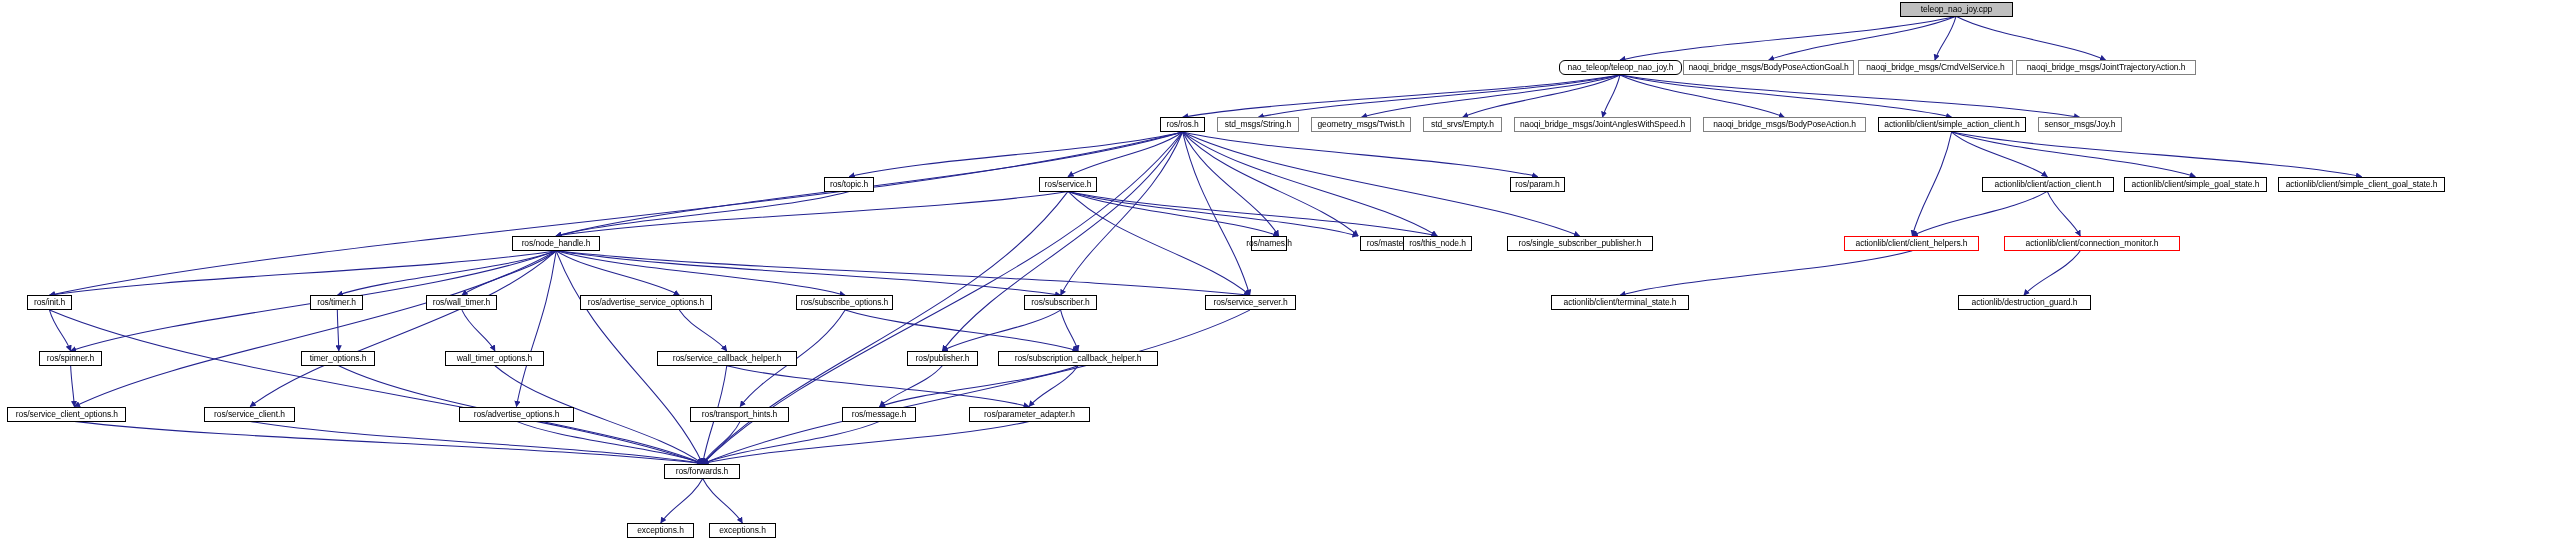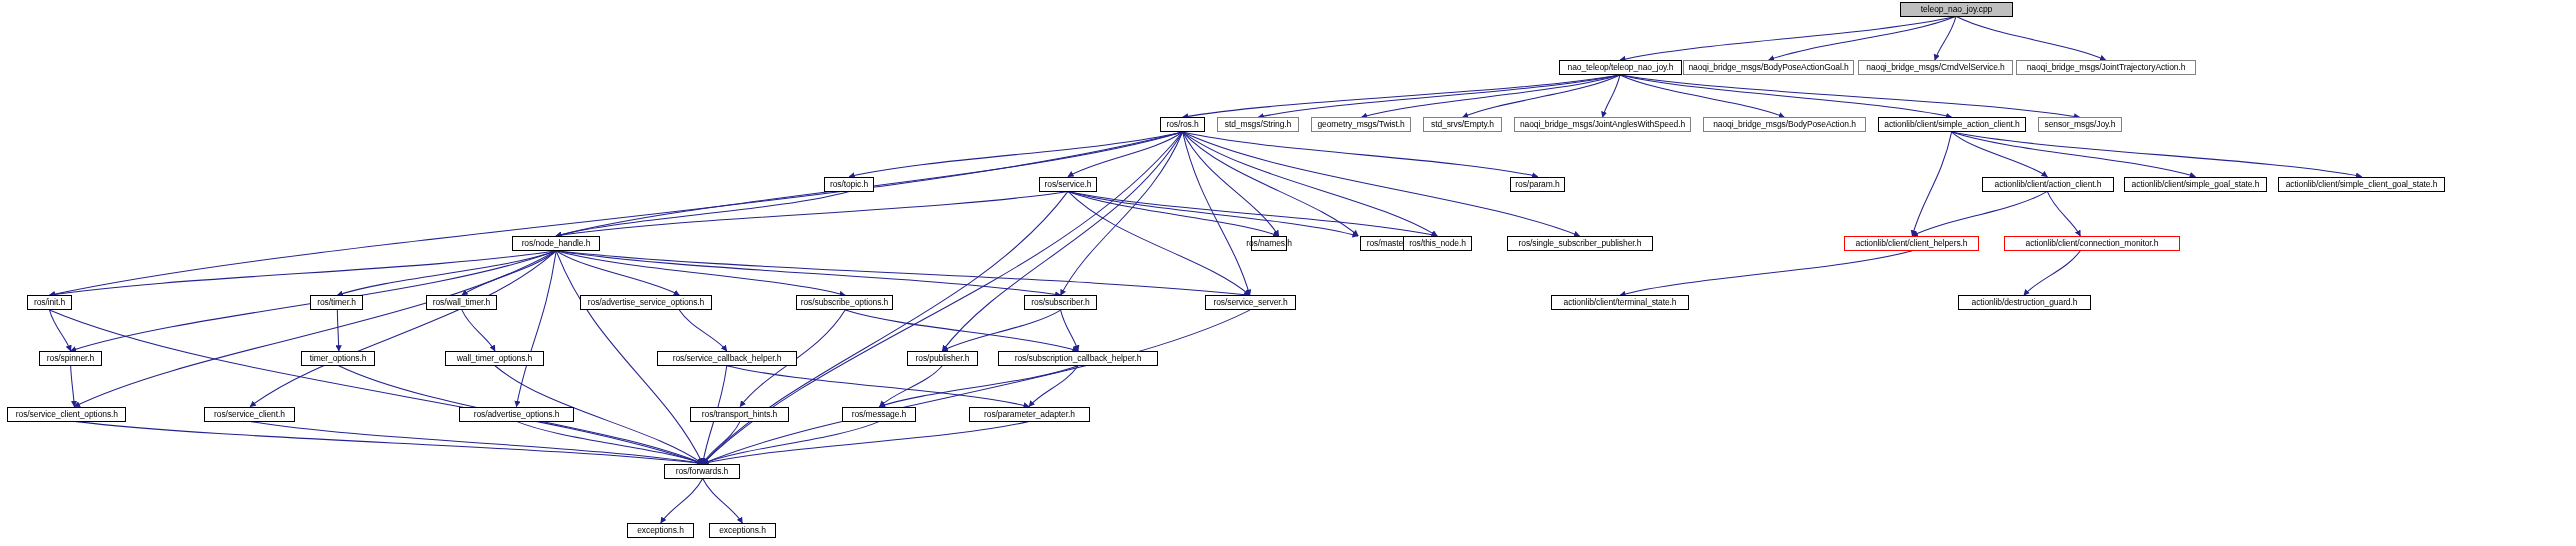--- a/index.html
+++ b/index.html
@@ -126,21 +126,21 @@
         <path d="M 695.5 568 C 758.25 593.65, 883.75 602.038, 946.5 625" marker-end="url(#arrow)"></path>
         <path d="M 997 568 C 984.375 593.65, 959.125 604.444, 946.5 625" marker-end="url(#arrow)"></path>
         <path d="M 1185 568 C 1125.375 593.65, 1006.125 602.188, 946.5 625" marker-end="url(#arrow)"></path>
         <path d="M 1386.5 568 C 1276.5 593.65, 1056.5 600.05, 946.5 625" marker-end="url(#arrow)"></path>
         <path d="M 946.5 645 C 932.375 672, 904.125 683.322, 890 705" marker-end="url(#arrow)"></path>
         <path d="M 946.5 645 C 959.875 672, 986.625 683.358, 1000 705" marker-end="url(#arrow)"></path>
       </g>
   </svg>
   <div id="nodes">
       <div class="node root" style="left: 1900px; top: 1.5px; width: 113px;">teleop_nao_joy.cpp</div>
-      <div class="node" style="left: 1559px; top: 60px; width: 123px;">nao_teleop/teleop_nao_joy.h</div>
+      <div class="node" style="left: 1559px; top: 60px; width: 123px; border-radius: 6px;">nao_teleop/teleop_nao_joy.h</div>
       <div class="node gray" style="left: 1683px; top: 60px; width: 171px;">naoqi_bridge_msgs/BodyPoseActionGoal.h</div>
       <div class="node gray" style="left: 1858px; top: 60px; width: 155px;">naoqi_bridge_msgs/CmdVelService.h</div>
       <div class="node gray" style="left: 2016px; top: 60px; width: 180px;">naoqi_bridge_msgs/JointTrajectoryAction.h</div>
       <div class="node" style="left: 1160px; top: 117px; width: 45px;">ros/ros.h</div>
       <div class="node gray" style="left: 1217px; top: 117px; width: 82px;">std_msgs/String.h</div>
       <div class="node gray" style="left: 1311px; top: 117px; width: 100px;">geometry_msgs/Twist.h</div>
       <div class="node gray" style="left: 1423px; top: 117px; width: 79px;">std_srvs/Empty.h</div>
       <div class="node gray" style="left: 1514px; top: 117px; width: 177px;">naoqi_bridge_msgs/JointAnglesWithSpeed.h</div>
       <div class="node gray" style="left: 1703px; top: 117px; width: 163px;">naoqi_bridge_msgs/BodyPoseAction.h</div>
       <div class="node" style="left: 1878px; top: 117px; width: 148px;">actionlib/client/simple_action_client.h</div>

